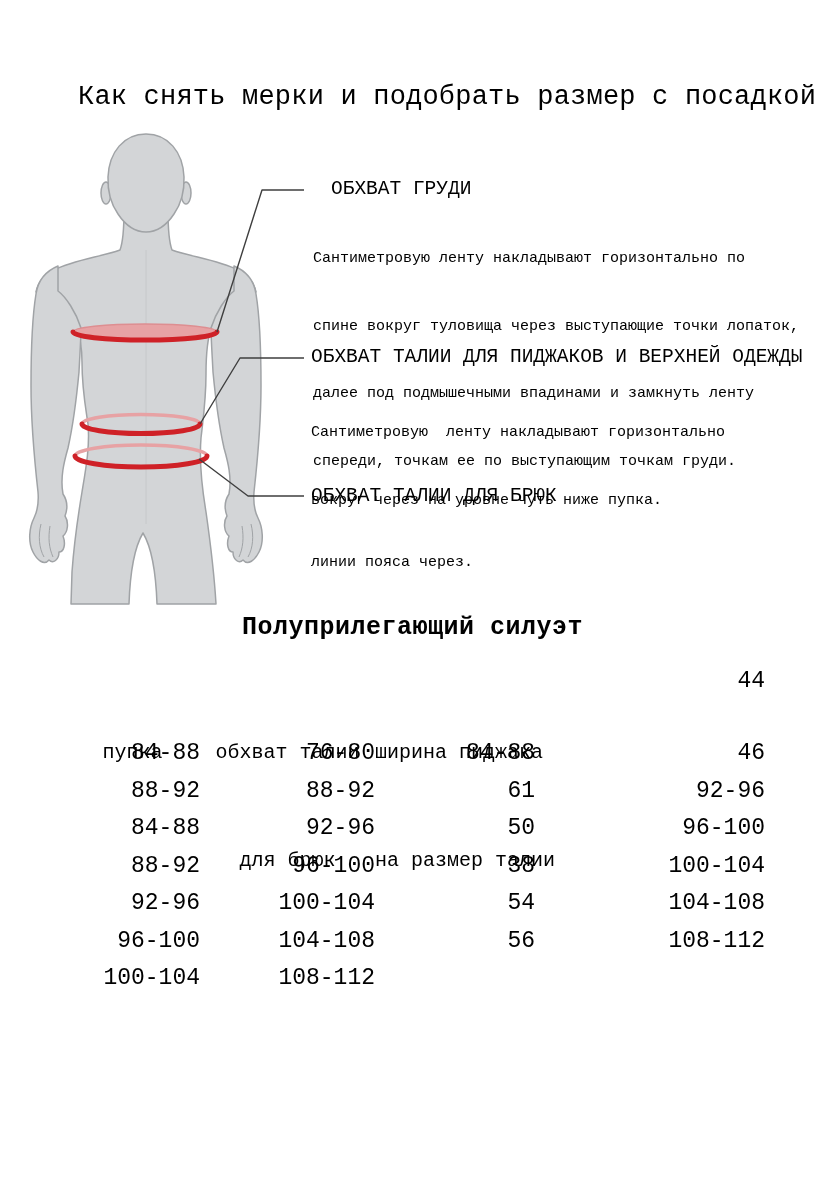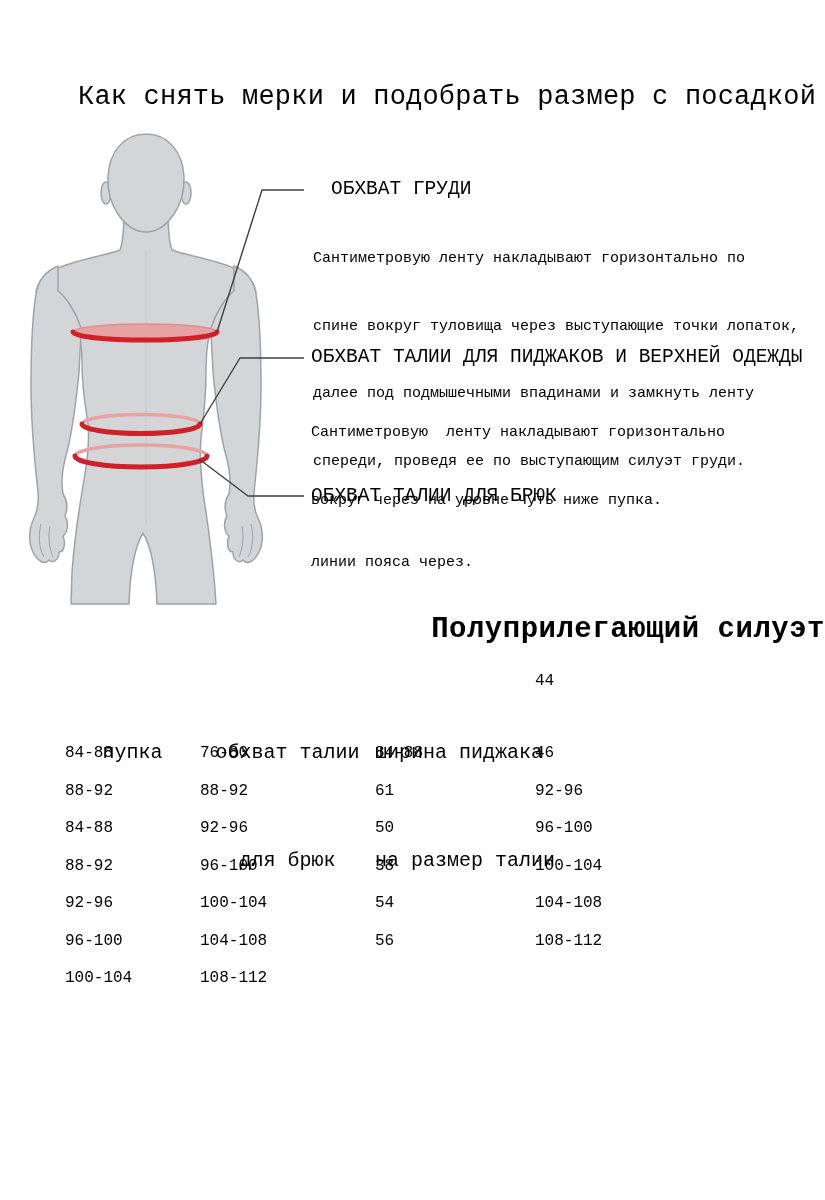--- a/index.html
+++ b/index.html
@@ -20,34 +20,34 @@
   .ann-body {
     font-size:15px; font-weight:400; line-height:22.5px; white-space:pre;
   }
   .ann1-label { left:311px; top:179px;margin-left:20px; }
   .ann1-body  { left:313px; top:203px; }
   .ann2-label { left:311px; top:347px; }
   .ann2-body  { left:311px; top:377px; }
   .ann3-label { left:311px; top:486px; }
   .ann3-body  { left:311px; top:507px; }
   .table-title {
-    left:0; top:613px; width:825px; text-align:right;
-    font-size:29px; font-weight:700; letter-spacing:0.5px;
+    left:0; top:613px; width:825px; text-align:center;
+    font-size:25px; font-weight:700; letter-spacing:0.5px;
   }
   .size-table {
     left:65px; top:663px;
     display:grid;
     grid-template-columns:135px 175px 160px 230px;
     grid-template-rows:72px repeat(7, 37.5px);
   }
   .st-h {
     text-align:center; font-size:20px; line-height:36px; white-space:pre;
   }
   .st-c {
-    text-align:left; font-size:16px; line-height:37.5px; white-space:pre;
+    text-align:right; font-size:23px; line-height:37.5px; white-space:pre;
   }
 </style>
 </head>
 <body>
 
 <div id="page">
 
   <div class="abs page-title">Как снять мерки и подобрать размер с посадкой</div>
 
   <svg class="abs figure-svg" width="825" height="625" viewBox="0 0 825 625">
@@ -150,21 +150,21 @@
       <path d="M 200,424 L 240,358 L 304,358"></path>
       <path d="M 199,459 L 248,496 L 304,496"></path>
     </g>
   </svg>
 
   <div class="abs ann-label ann1-label">ОБХВАТ ГРУДИ</div>
   <div class="abs ann-body ann1-body">
     <div>Сантиметровую ленту накладывают горизонтально по</div>
     <div>спине вокруг туловища через выступающие точки лопаток,</div>
     <div>далее под подмышечными впадинами и замкнуть ленту</div>
-    <div>спереди, проведя ее по выступающим силуэт груди.</div>
+    <div>спереди, точкам ее по выступающим точкам груди.</div>
   </div>
 
   <div class="abs ann-label ann2-label">ОБХВАТ ТАЛИИ ДЛЯ ПИДЖАКОВ И ВЕРХНЕЙ ОДЕЖДЫ</div>
   <div class="abs ann-body ann2-body">
     <div>Сантиметровую  ленту накладывают горизонтально</div>
     <div>вокруг через на уровне чуть ниже пупка.</div>
   </div>
 
   <div class="abs ann-label ann3-label">ОБХВАТ ТАЛИИ ДЛЯ БРЮК</div>
   <div class="abs ann-body ann3-body">

